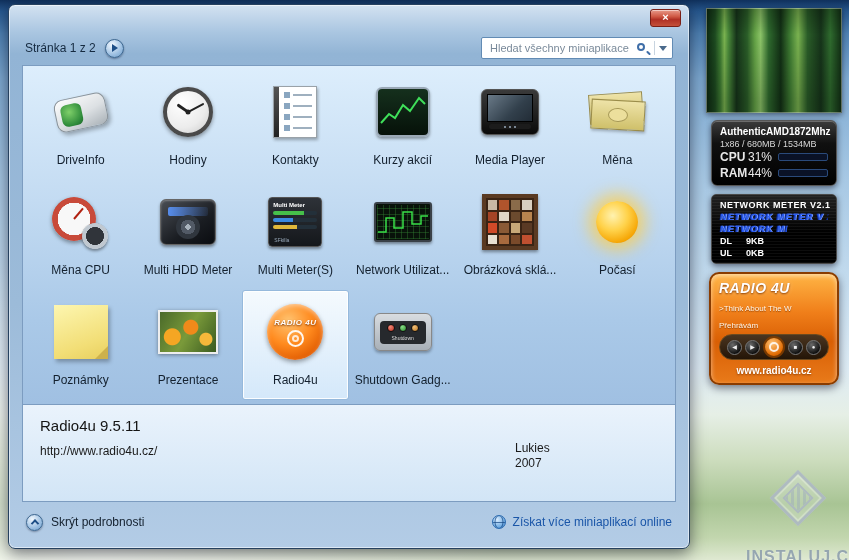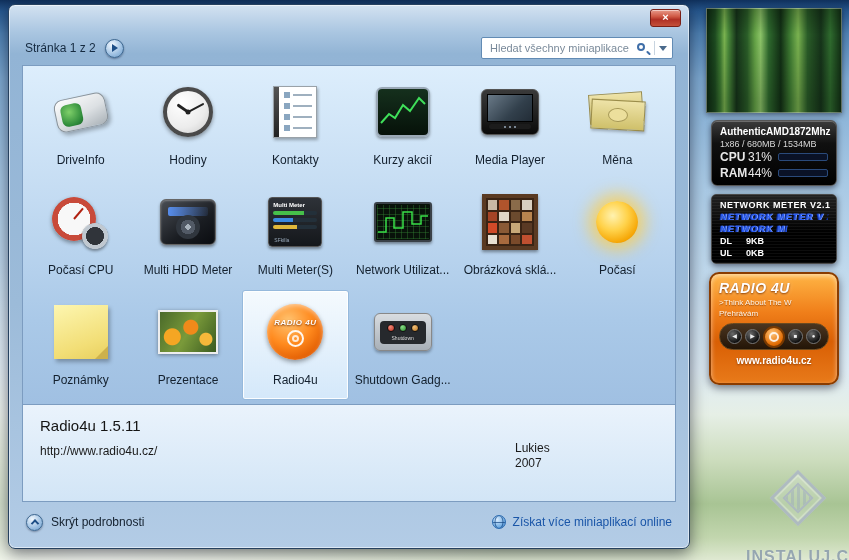--- a/index.html
+++ b/index.html
@@ -267,21 +267,21 @@
   .ng-glitch.short { width:62%; }
   .ng-row { display:flex; gap:14px; font-size:9px; font-weight:bold; }
 
   .radio-gadget { position:absolute; left:709px; top:272px; width:130px; height:113px;
     border-radius:10px; border:2px solid #8a3c00; padding:6px 8px 7px;
     background:linear-gradient(180deg,#ffb545 0%,#f07f1a 35%,#d95f04 62%,#e87a1a 100%);
     box-shadow:0 3px 8px rgba(0,0,20,.5), inset 0 2px 5px rgba(255,255,255,.55);
     display:flex; flex-direction:column; color:#fff; }
   .rg-brand { font-size:14px; font-weight:bold; font-style:italic; letter-spacing:.5px;
     text-shadow:0 1px 2px #8a3c00, 0 0 5px rgba(255,255,255,.35); }
-  .rg-line { font-size:8px; margin-top:2px; color:#fff6e8; text-shadow:0 1px 1px rgba(120,50,0,.7);
+  .rg-line { font-size:8px; margin-top:8px; color:#fff6e8; text-shadow:0 1px 1px rgba(120,50,0,.7);
     white-space:nowrap; overflow:hidden; }
   .rg-controls { margin-top:5px; height:27px; border-radius:14px; border:1px solid #6a4a20;
     background:linear-gradient(180deg,#4a3520,#241507); display:flex; align-items:center;
     justify-content:space-between; padding:0 7px; }
   .rbtn { width:15px; height:15px; border-radius:50%; border:1px solid #777; cursor:pointer;
     background:radial-gradient(circle at 35% 30%,#6a6a6a,#101010 72%);
     color:#eee; font-size:6px; line-height:13px; text-align:center; }
   .rcenter { width:22px; height:22px; border-radius:50%; border:2px solid #7a3a00; position:relative;
     background:radial-gradient(circle at 40% 30%,#ffc478,#e06a00 70%,#b84a00); cursor:pointer; }
   .rcenter::after { content:""; position:absolute; inset:4px; border-radius:50%;
@@ -407,21 +407,21 @@
       <span class="g-label">Měna</span>
     </div>
 
     <div class="cell">
       <div class="g-icon">
         <div class="gauge g-big">
             <span class="g-needle"></span>
           </div>
         <div class="gauge g-small"></div>
       </div>
-      <span class="g-label">Počasí CPU</span>
+      <span class="g-label">Měna CPU</span>
     </div>
 
     <div class="cell">
       <div class="g-icon">
         <div class="hddm">
             <span class="hddm-glow"></span>
             <span class="hddm-disc"></span>
           </div>
       </div>
       <span class="g-label">Multi HDD Meter</span>
@@ -522,21 +522,21 @@
             <span class="sd-label">Shutdown</span>
           </div>
         </div>
       </div>
       <span class="g-label">Shutdown Gadg...</span>
     </div>
 
   </div>
 
   <div class="details">
-    <div class="d-title">Radio4u 1.5.11</div>
+    <div class="d-title">Radio4u 9.5.11</div>
     <div class="d-url">http://www.radio4u.cz/</div>
     <div class="d-author">
       <div>Lukies</div>
       <div>2007</div>
     </div>
   </div>
 
   <div class="footerbar">
     <div class="hide-details">
       <span class="round-up">

